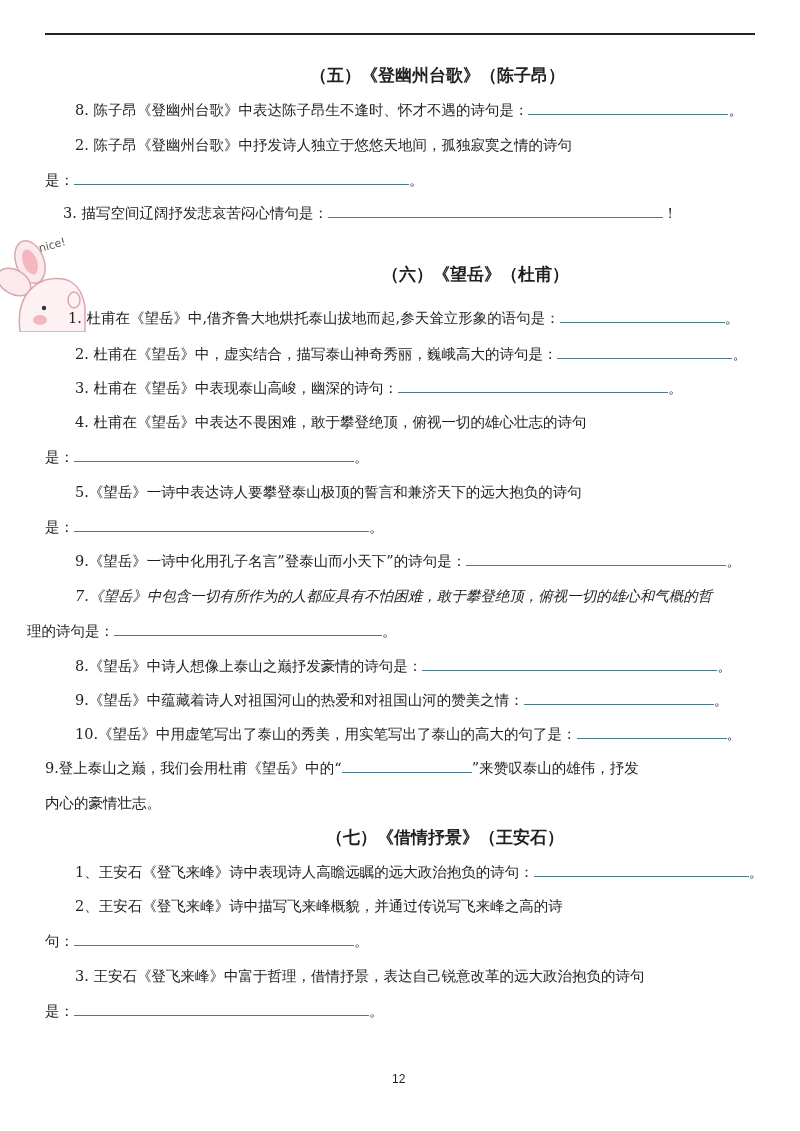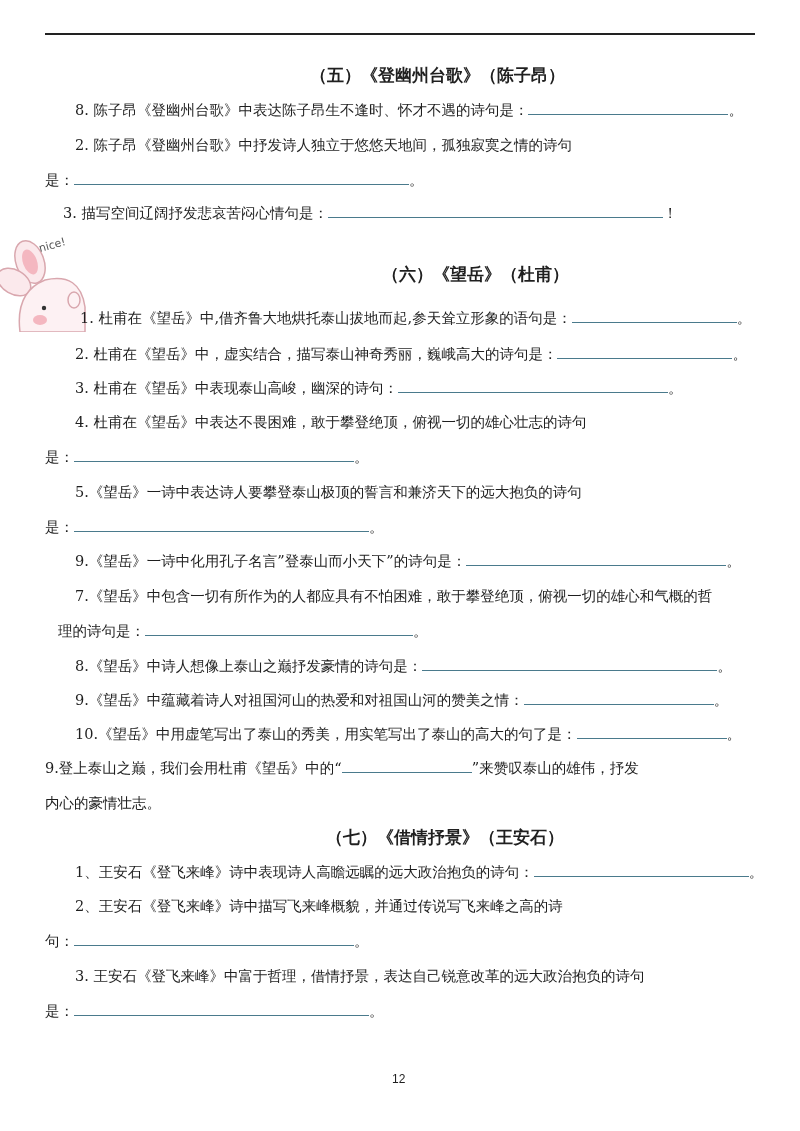--- a/index.html
+++ b/index.html
@@ -37,42 +37,42 @@
   <ellipse cx="14" cy="60" rx="12" ry="18" fill="#fbe9ec" stroke="#d9a7ae" stroke-width="1.5" transform="rotate(-60 14 60)"></ellipse>
   <path d="M20 110 Q 15 70 45 58 Q 80 50 85 85 L 85 110 Z" fill="#fdf1f3" stroke="#d9a7ae" stroke-width="1.5"></path>
   <circle cx="44" cy="86" r="2.2" fill="#333"></circle>
   <ellipse cx="40" cy="98" rx="7" ry="5" fill="#f4b7c0"></ellipse>
   <ellipse cx="74" cy="78" rx="6" ry="8" fill="#fdf1f3" stroke="#d9a7ae" stroke-width="1.5"></ellipse>
   <text x="40" y="30" font-size="11" fill="#555" font-family="DejaVu Sans, sans-serif" transform="rotate(-15 40 30)">nice!</text>
 </svg>
 
 <div class="title" style="left:342px;top:264px;margin-left:40px;">（六）《望岳》（杜甫）</div>
 
-<div class="line" style="left:80px;top:308px;">
+<div class="line" style="left:68px;top:308px;">
   <span>1. 杜甫在《望岳》中,借齐鲁大地烘托泰山拔地而起,参天耸立形象的语句是：</span><span class="blank" style="width:165px;"></span><span>。</span>
 </div>
 <div class="line" style="left:75px;top:344px;">
   <span>2. 杜甫在《望岳》中，虚实结合，描写泰山神奇秀丽，巍峨高大的诗句是：</span><span class="blank" style="width:175px;"></span><span>。</span>
 </div>
 <div class="line" style="left:75px;top:378px;">
   <span>3. 杜甫在《望岳》中表现泰山高峻，幽深的诗句：</span><span class="blank" style="width:270px;"></span><span>。</span>
 </div>
 <div class="line" style="left:75px;top:412px;">4. 杜甫在《望岳》中表达不畏困难，敢于攀登绝顶，俯视一切的雄心壮志的诗句</div>
 <div class="line" style="left:45px;top:447px;">
   <span>是：</span><span class="blank" style="width:280px;"></span><span>。</span>
 </div>
 <div class="line" style="left:75px;top:482px;">5.《望岳》一诗中表达诗人要攀登泰山极顶的誓言和兼济天下的远大抱负的诗句</div>
 <div class="line" style="left:45px;top:517px;">
   <span>是：</span><span class="blank" style="width:295px;"></span><span>。</span>
 </div>
 <div class="line" style="left:75px;top:551px;">
   <span>9.《望岳》一诗中化用孔子名言”登泰山而小天下”的诗句是：</span><span class="blank" style="width:260px;"></span><span>。</span>
 </div>
-<div class="line" style="left:75px;top:586px;">7.《望岳》中包含一切有所作为的人都应具有不怕困难，敢于攀登绝顶，俯视一切的雄心和气概的哲</div>
-<div class="line" style="left:58px;top:621px;">
+<div class="line" style="left:75px;top:586px;font-style:italic;">7.《望岳》中包含一切有所作为的人都应具有不怕困难，敢于攀登绝顶，俯视一切的雄心和气概的哲</div>
+<div class="line" style="left:27px;top:621px;">
   <span>理的诗句是：</span><span class="blank" style="width:268px;"></span><span>。</span>
 </div>
 <div class="line" style="left:75px;top:656px;">
   <span>8.《望岳》中诗人想像上泰山之巅抒发豪情的诗句是：</span><span class="blank" style="width:295px;"></span><span>。</span>
 </div>
 <div class="line" style="left:75px;top:690px;">
   <span>9.《望岳》中蕴藏着诗人对祖国河山的热爱和对祖国山河的赞美之情：</span><span class="blank" style="width:190px;"></span><span>。</span>
 </div>
 <div class="line" style="left:75px;top:724px;">
   <span>10.《望岳》中用虚笔写出了泰山的秀美，用实笔写出了泰山的高大的句了是：</span><span class="blank" style="width:150px;"></span><span>。</span>

